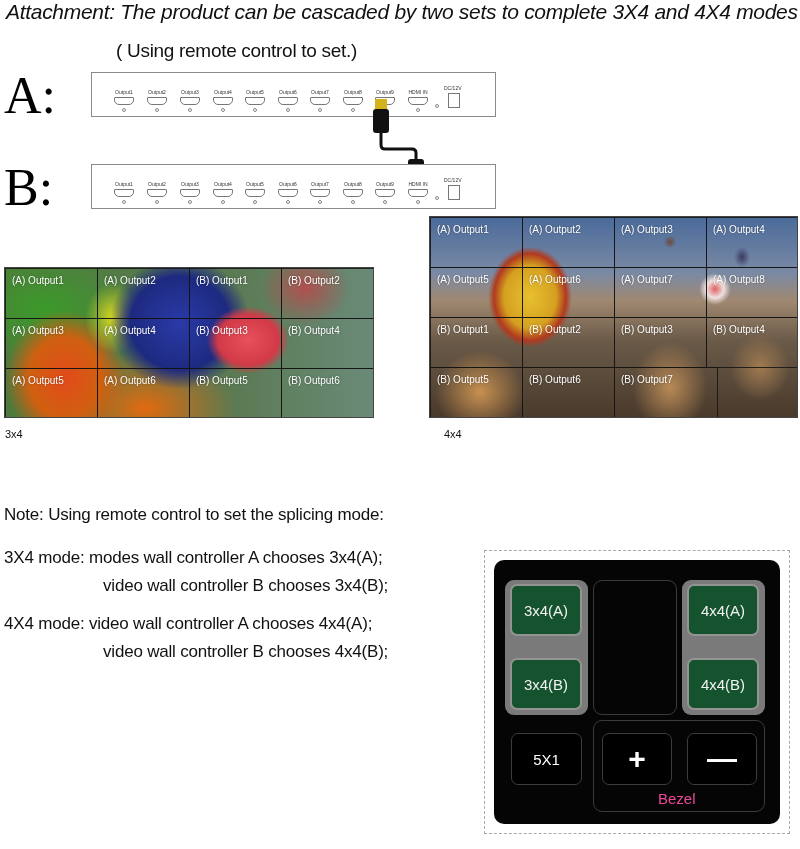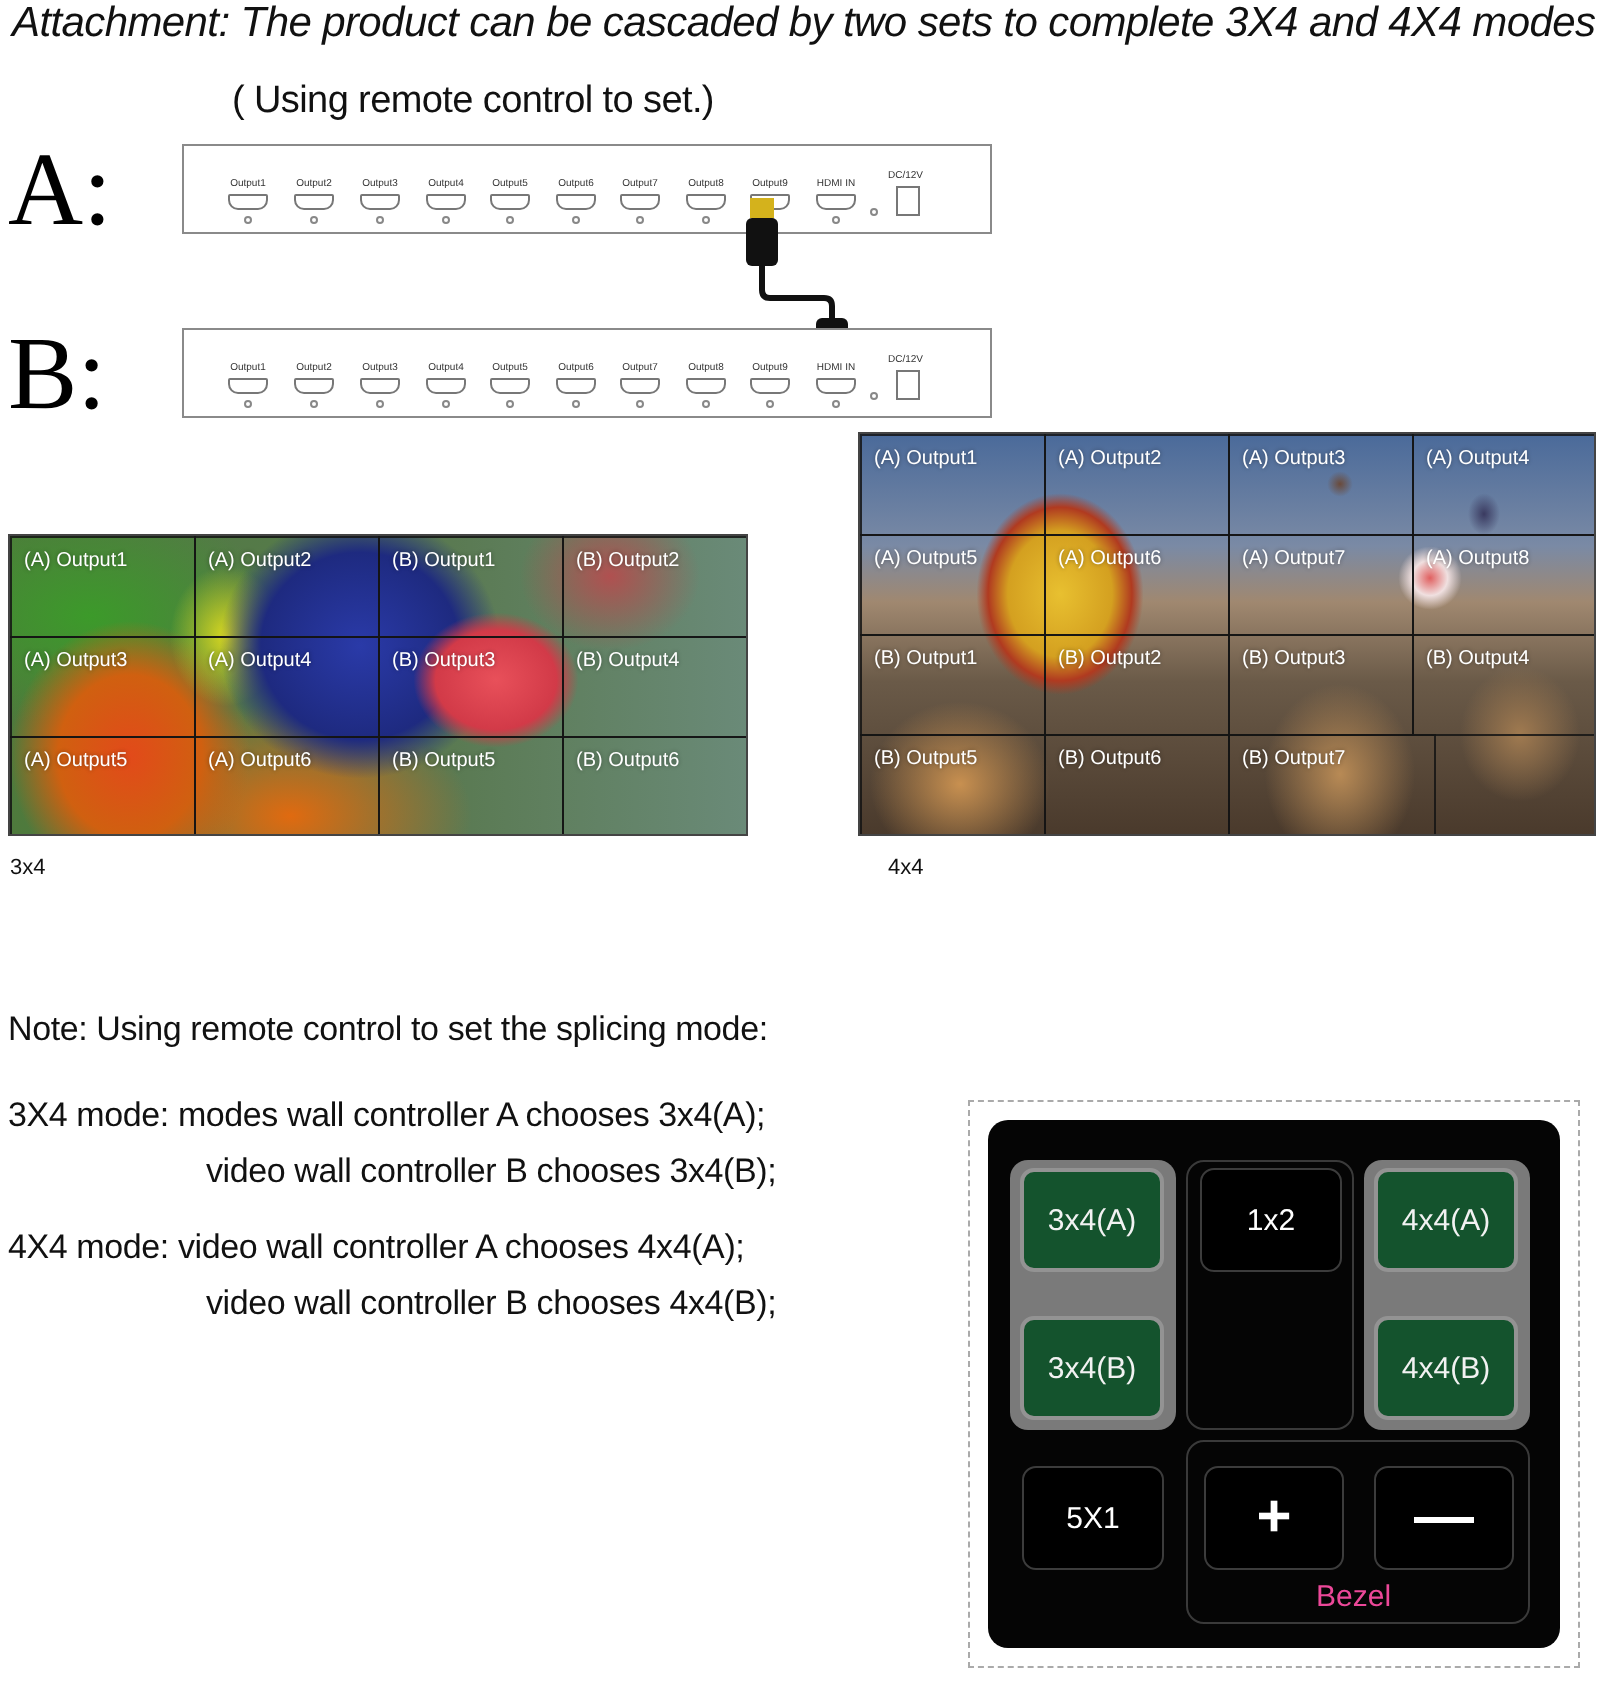--- a/index.html
+++ b/index.html
@@ -288,20 +288,19 @@
 
 <div class="remote-frame"></div>
 <div class="remote">
   <div class="group-gray" style="left:11px; top:20px; width:83px; height:135px;"></div>
   <div class="group-outline" style="left:99px; top:20px; width:84px; height:135px;"></div>
   <div class="group-gray" style="left:188px; top:20px; width:83px; height:135px;"></div>
   <div class="group-outline" style="left:99px; top:160px; width:172px; height:92px;"></div>
 
   <div class="rbtn gray" style="left:16px; top:24px; width:72px; height:52px;">3x4(A)</div>
   <div class="rbtn gray" style="left:16px; top:98px; width:72px; height:52px;">3x4(B)</div>
-  <div class="rbtn dark" style="left:106px; top:24px; width:71px; height:52px;">1x2</div>
   <div class="rbtn gray" style="left:193px; top:24px; width:72px; height:52px;">4x4(A)</div>
   <div class="rbtn gray" style="left:193px; top:98px; width:72px; height:52px;">4x4(B)</div>
   <div class="rbtn dark" style="left:17px; top:173px; width:71px; height:52px;">5X1</div>
   <div class="rbtn dark sym" style="left:108px; top:173px; width:70px; height:52px;">+</div>
   <div class="rbtn dark sym" style="left:193px; top:173px; width:70px; height:52px;">—</div>
   <div class="bezel-label" style="left:164px; top:230px;">Bezel</div>
 </div>
 
 </body></html>

